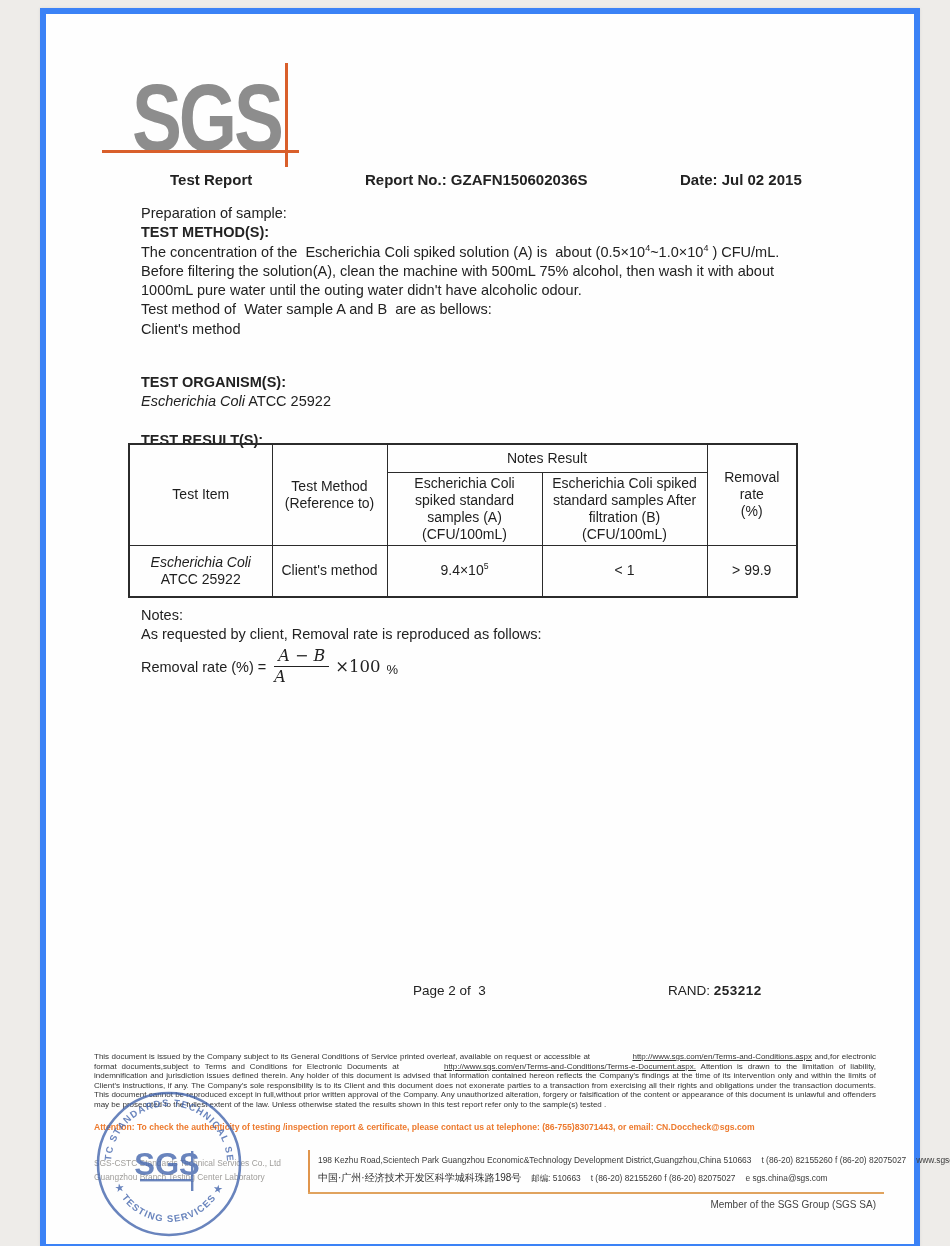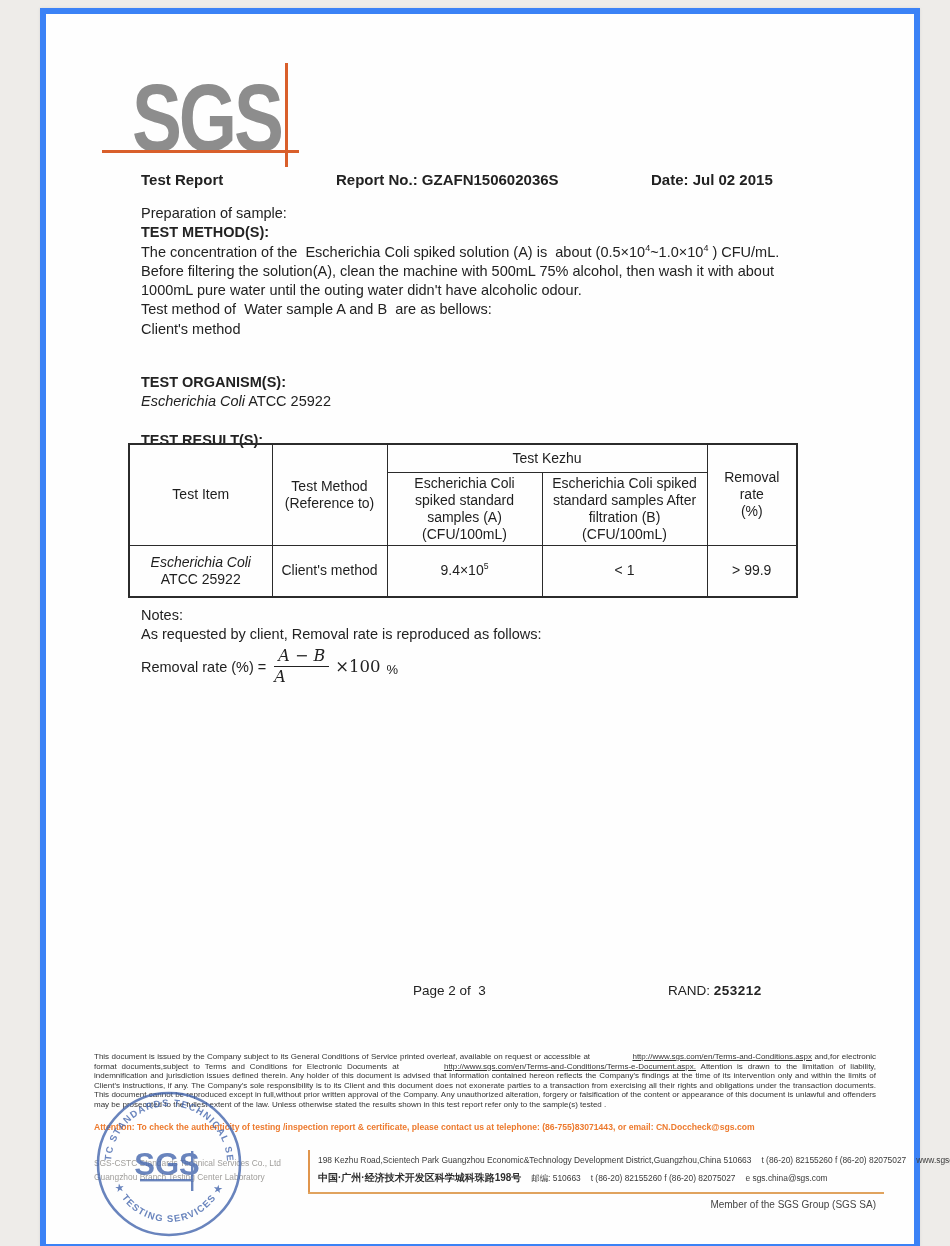--- a/index.html
+++ b/index.html
@@ -19,21 +19,21 @@
   
   .logo-text{
     position:absolute;left:86px;top:56px;
     font-size:96px;font-weight:800;line-height:1;
     letter-spacing:-4px;color:#8d8d8d;
     transform:scaleX(0.78);transform-origin:0 0;
   }
   .logo-vline{position:absolute;left:239px;top:49px;width:3px;height:104px;background:#d95f2b;}
   .logo-hline{position:absolute;left:56px;top:136px;width:197px;height:3px;background:#d95f2b;}
   
-  .hdr{position:absolute;top:157px;font-size:15px;font-weight:bold;white-space:pre;}
+  .hdr{position:absolute;top:157px;font-size:15px;font-weight:bold;white-space:pre;margin-left:29px;}
   .hdr.doc{left:95px;}
   .hdr.repno{left:290px;}
   .hdr.date{left:605px;}
   
   .block{position:absolute;left:95px;font-size:14.5px;line-height:19.3px;}
   .block .line{white-space:pre-wrap;}
   .sect-title{font-weight:bold;}
   .it{font-style:italic;}
   sup{font-size:0.62em;vertical-align:super;line-height:0;}
   
@@ -75,21 +75,21 @@
     position:absolute;left:48px;top:1108px;width:782px;
     font-size:8.6px;font-weight:bold;color:#ed7a2e;white-space:nowrap;
   }
   
   .company{position:absolute;left:48px;top:1142px;width:210px;
     font-size:8.4px;line-height:14px;color:#a09e9b;white-space:nowrap;}
   .addr-divider{position:absolute;left:262px;top:1136px;width:2px;height:42px;background:#e0954c;}
   .addr{position:absolute;left:272px;font-size:8.4px;color:#3a3a3a;white-space:nowrap;display:flex;gap:10px;align-items:baseline;}
   .addr.l1{top:1141px;}
   .addr.l2{top:1157px;}
-  .addr .cn{font-size:10px;font-weight:bold;color:#2e2e2e;}
+  .addr .cn{font-size:10px;font-weight:normal;color:#2e2e2e;}
   .tan-rule{position:absolute;left:262px;top:1178px;width:576px;height:2px;background:#e0a35e;}
   .member{position:absolute;left:560px;top:1185px;width:270px;text-align:right;font-size:10px;color:#444;}
   
   .stamp{position:absolute;left:48px;top:1075px;width:150px;height:150px;opacity:0.8;z-index:5;}
 </style>
 </head>
 <body>
 
 <div class="page">
 
@@ -128,21 +128,21 @@
         <col style="width:115px">
         <col style="width:155px">
         <col style="width:165px">
         <col style="width:90px">
     </colgroup>
     <thead>
       <tr class="row1">
         <th rowspan="2" class="pre-line">Test Item</th>
         <th rowspan="2" class="pre-line">Test Method
 (Reference to)</th>
-        <th colspan="2">Test Kezhu</th>
+        <th colspan="2">Notes Result</th>
         <th rowspan="2" class="pre-line">Removal
 rate
 (%)</th>
       </tr>
       <tr class="row2">
         <th class="pre-line">Escherichia Coli
 spiked standard
 samples (A)
 (CFU/100mL)</th>
         <th class="pre-line">Escherichia Coli spiked

